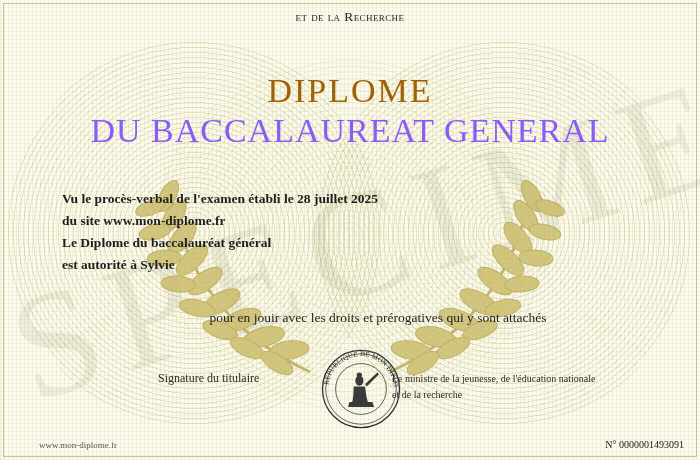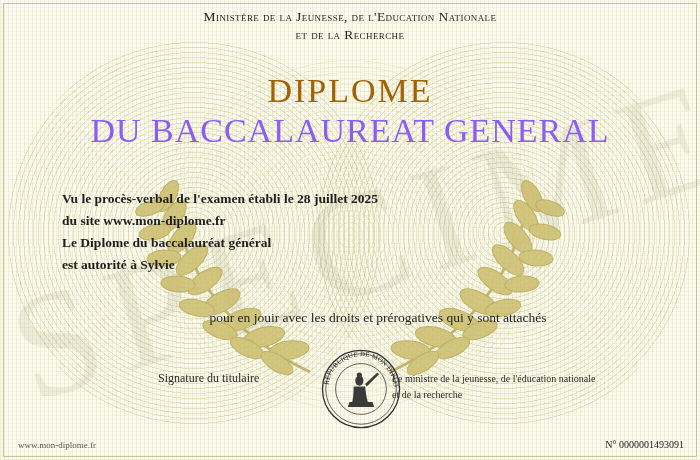--- a/index.html
+++ b/index.html
@@ -196,20 +196,21 @@
     height: 82px;
   }
 
   .url {
     position: absolute;
     left: 18px;
     bottom: 10px;
     font-size: 9px;
     color: #555;
     font-family: "Liberation Serif", serif;
+    padding-left: 21px;
   }
   .serial {
     position: absolute;
     right: 16px;
     bottom: 10px;
     font-size: 10px;
     color: #222;
   }
 </style>
 </head>
@@ -266,21 +267,20 @@
         <ellipse cx="68" cy="134" rx="17" ry="8" transform="rotate(4 68 134)"></ellipse>
         <ellipse cx="87" cy="158" rx="18" ry="8" transform="rotate(12 87 158)"></ellipse>
         <ellipse cx="110" cy="180" rx="18" ry="8" transform="rotate(20 110 180)"></ellipse>
         <ellipse cx="137" cy="198" rx="18" ry="8" transform="rotate(26 137 198)"></ellipse>
         <ellipse cx="167" cy="213" rx="18" ry="8" transform="rotate(32 167 213)"></ellipse>
       </g>
     </g>
   </svg>
 
   <div class="ministry">
-    <span>Ministère de la Jeunesse, de l'Education Nationale</span>
     <span class="l2">et de la Recherche</span>
   </div>
 
   <div class="title1">DIPLOME</div>
   <div class="title2">DU BACCALAUREAT GENERAL</div>
 
   <div class="body-block">
     <div>Vu le procès-verbal de l'examen établi le 28 juillet 2025</div>
     <div>du site www.mon-diplome.fr</div>
     <div>Le Diplome du baccalauréat général</div>

